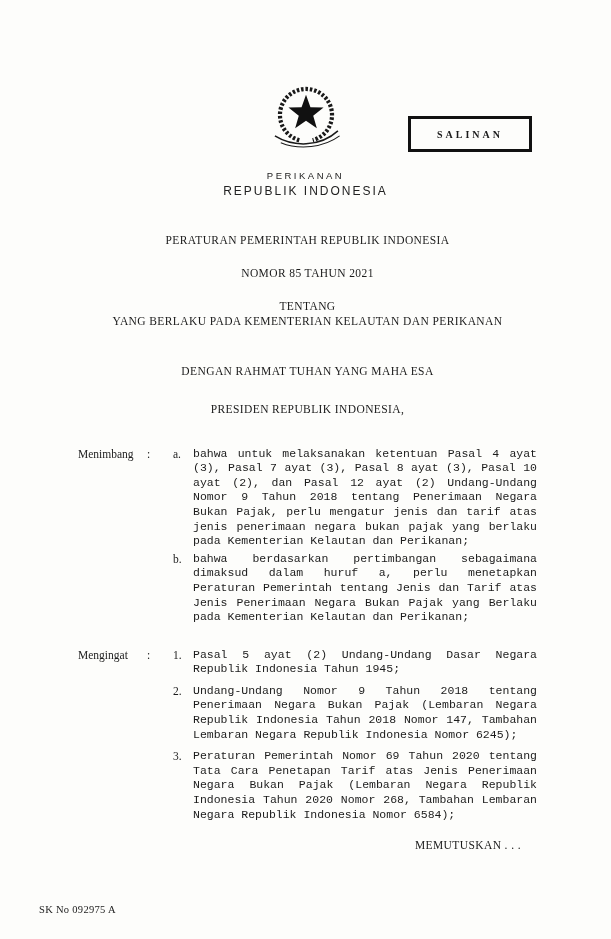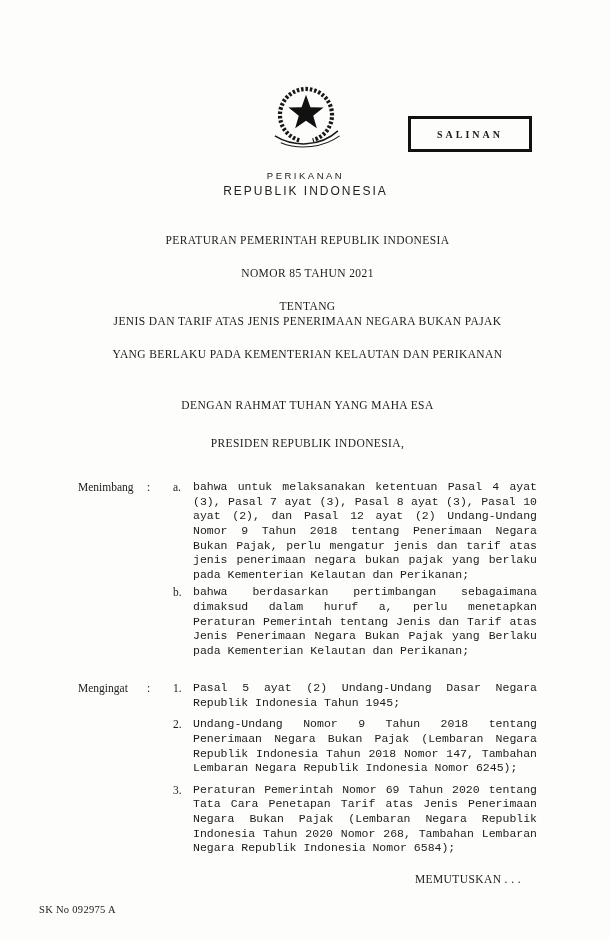--- a/index.html
+++ b/index.html
@@ -122,21 +122,20 @@
   <div class="institution">
     <div class="l1">PERIKANAN</div>
     <div class="l2">REPUBLIK  INDONESIA</div>
   </div>
 
   <div class="doc-body">
 
     <div class="title-line t-reg">PERATURAN PEMERINTAH REPUBLIK INDONESIA</div>
     <div class="title-line t-num">NOMOR 85 TAHUN 2021</div>
     <div class="title-line t-about">TENTANG</div>
-    <div class="title-line t-sub1">JENIS DAN TARIF ATAS JENIS PENERIMAAN NEGARA BUKAN PAJAK</div>
     <div class="title-line t-sub2">YANG BERLAKU PADA KEMENTERIAN KELAUTAN DAN PERIKANAN</div>
     <div class="title-line t-grace">DENGAN RAHMAT TUHAN YANG MAHA ESA</div>
     <div class="title-line t-auth">PRESIDEN REPUBLIK INDONESIA,</div>
 
     <div class="clause">
       <div class="clause-label">Menimbang</div>
       <div class="clause-colon">:</div>
       <div class="clause-items">
         <div class="item">
           <span class="marker">a.</span>

